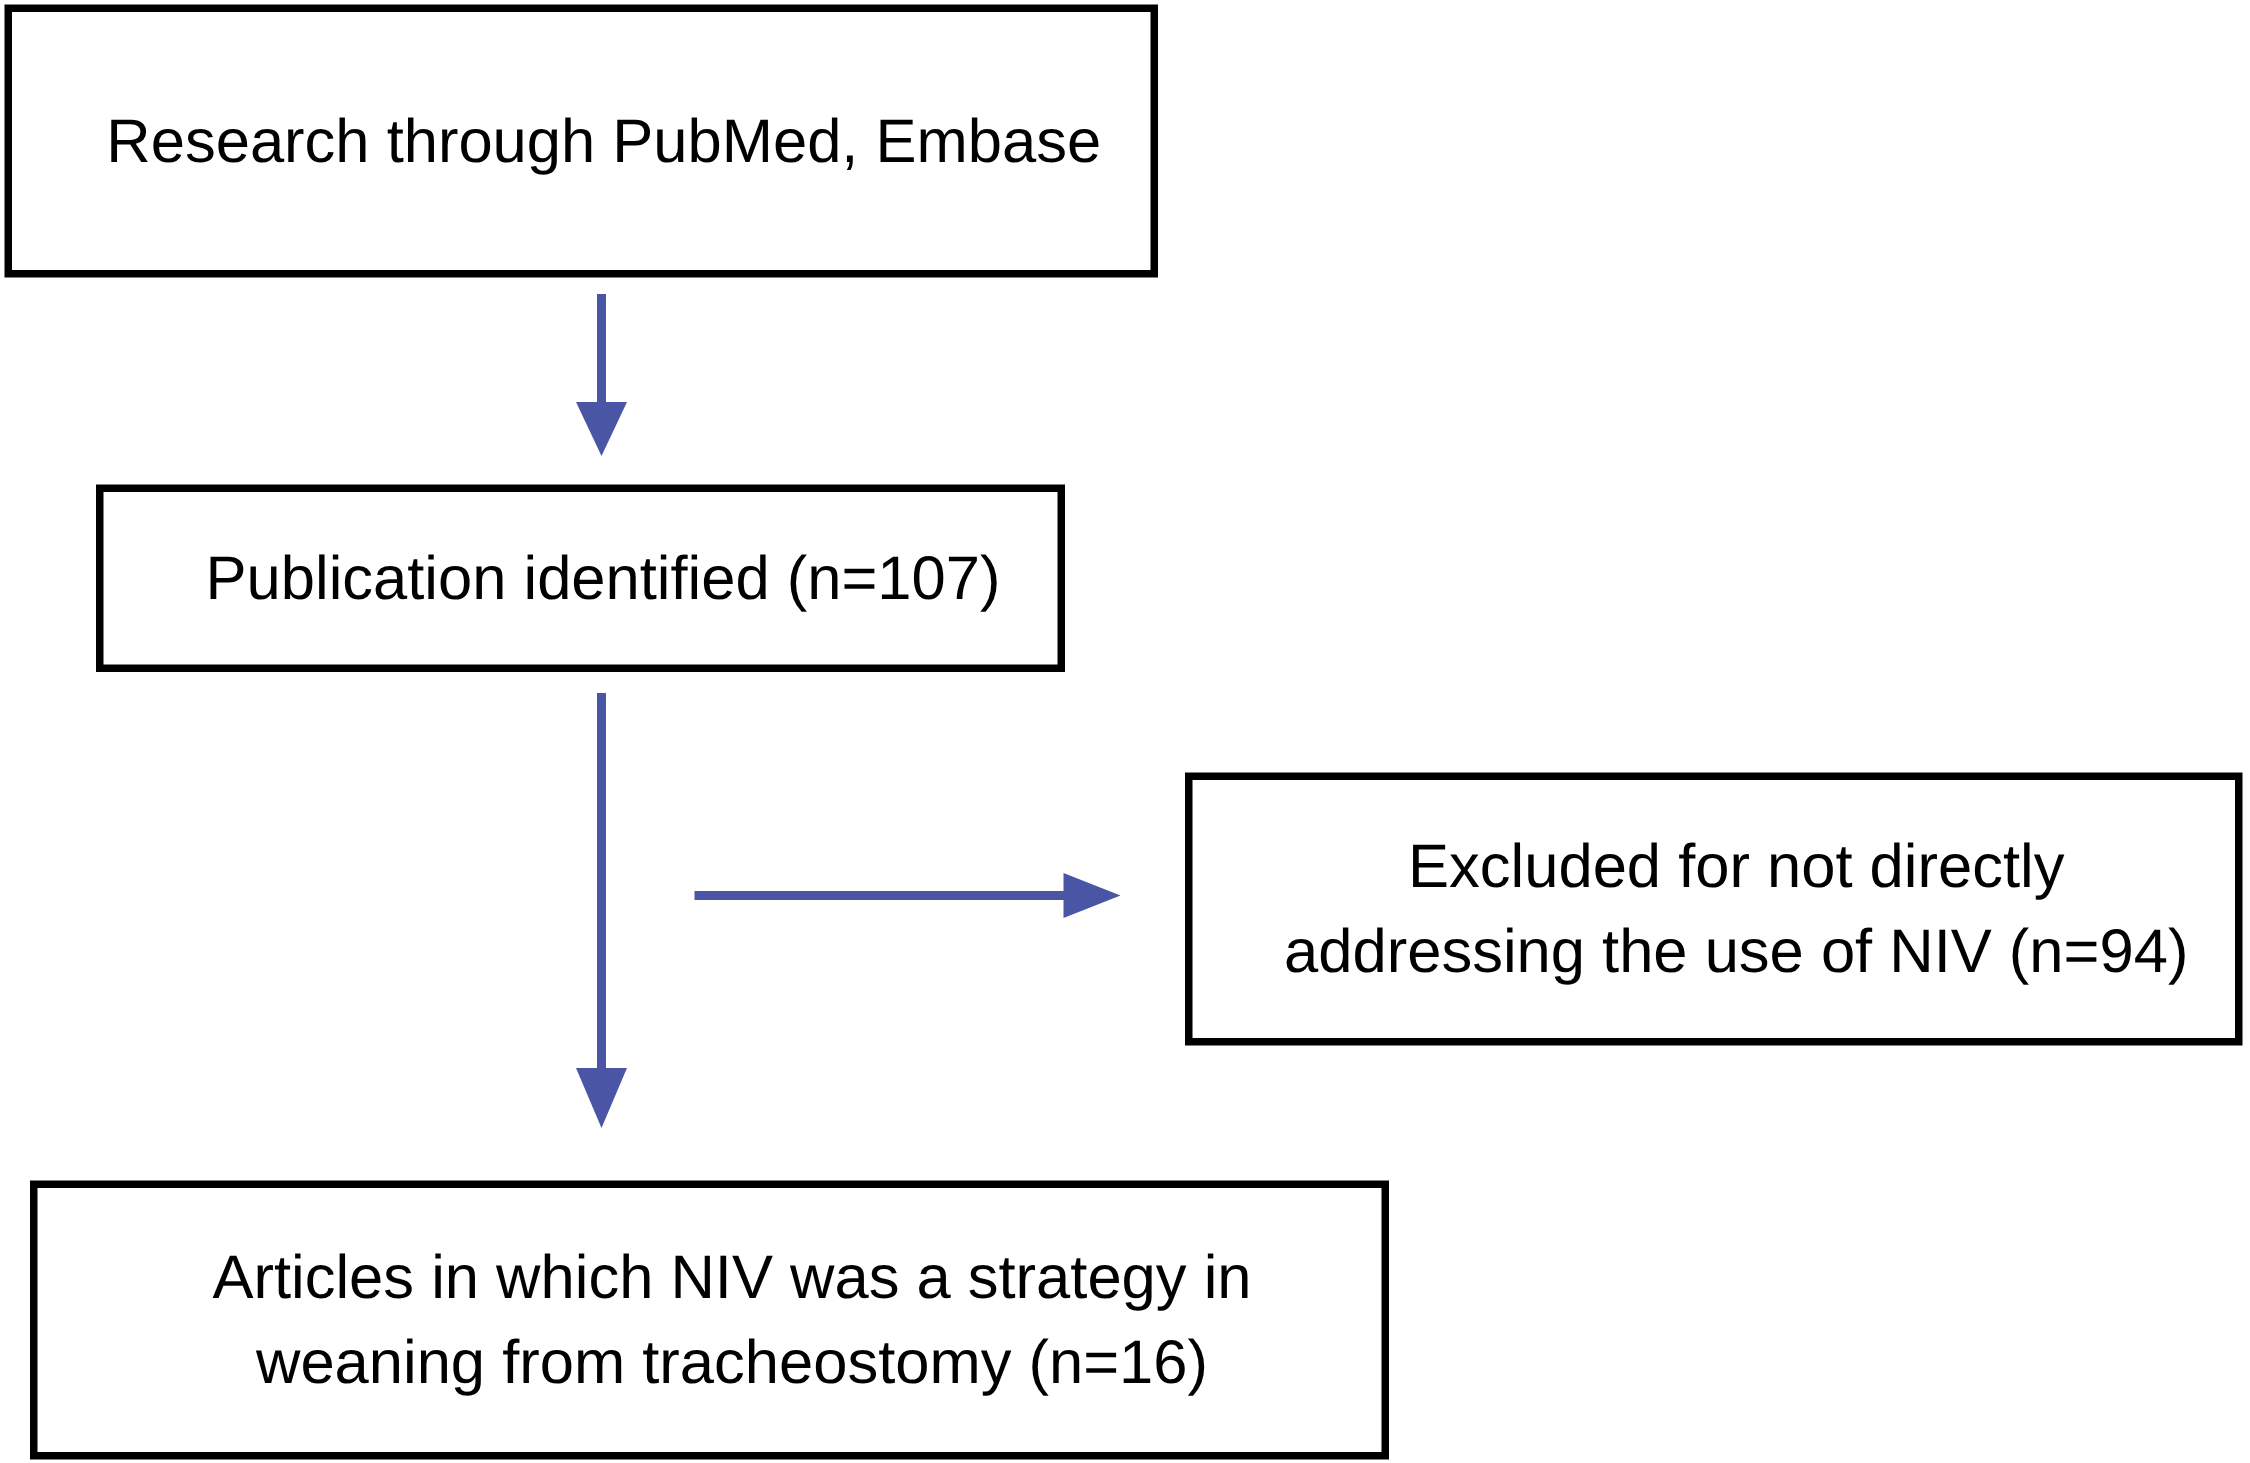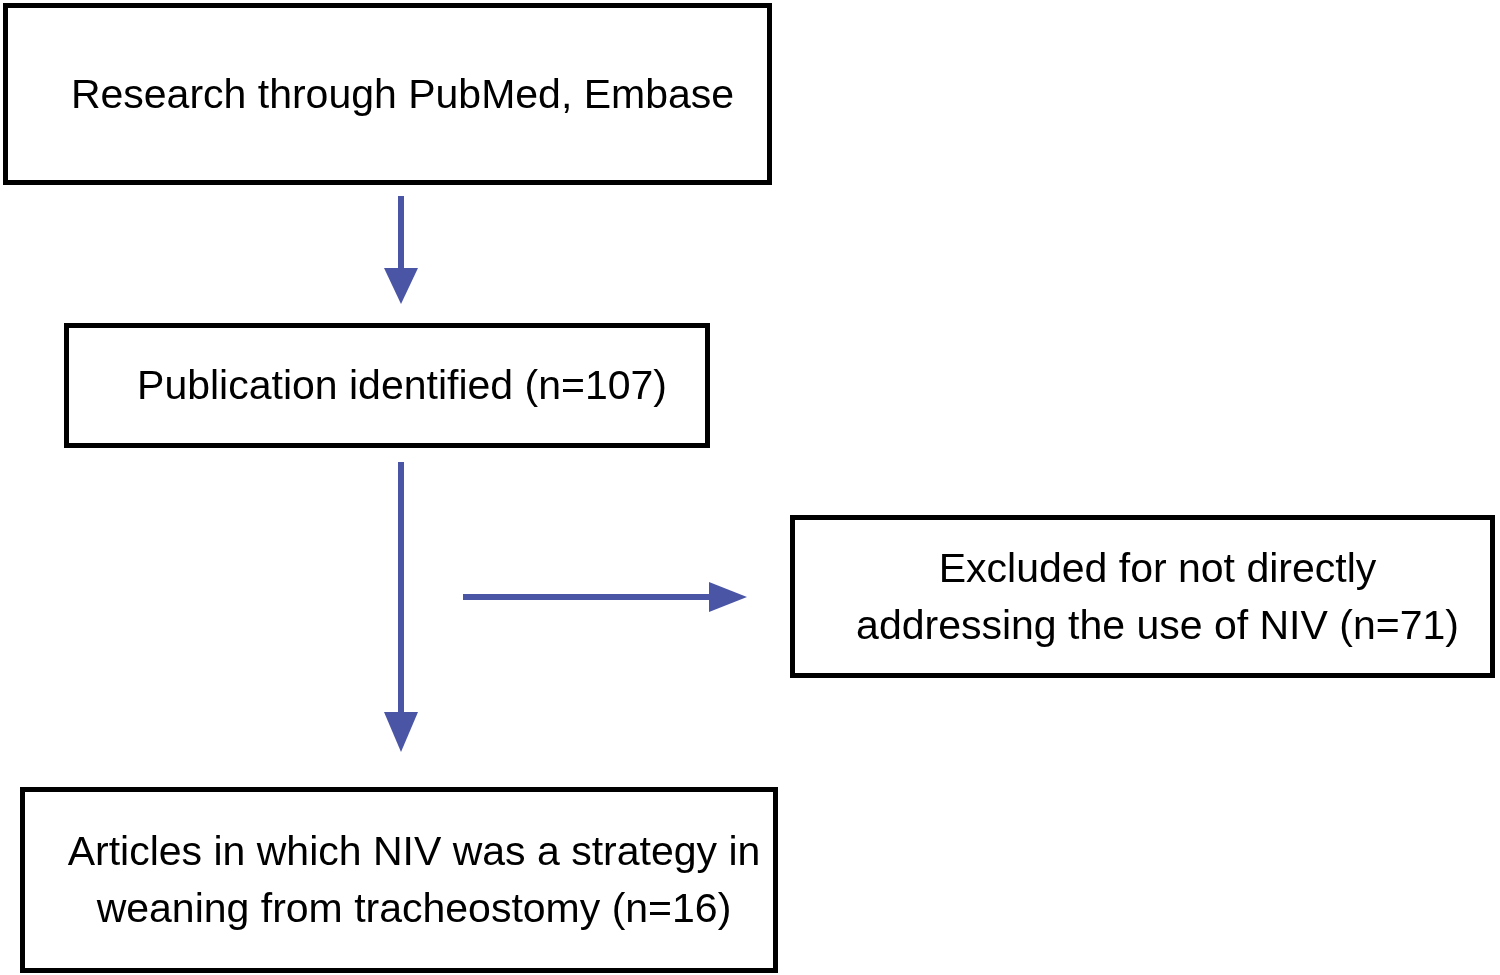--- a/index.html
+++ b/index.html
@@ -28,22 +28,22 @@
     align-items: center;
     justify-content: center;
     text-align: center;
     font-size: 41px;
     line-height: 57px;
     padding-left: 30px;
   }
   .box .line { white-space: nowrap; }
   #box-source   { left: 3px;   top: 3px;   width: 769px; height: 182px; }
   #box-identified { left: 64px;  top: 323px; width: 646px; height: 125px; }
-  #box-excluded { left: 790px; top: 515px; width: 705px; height: 163px; }
-  #box-included { left: 20px;  top: 787px; width: 758px; height: 186px; }
+  #box-excluded { left: 790px; top: 515px; width: 705px; height: 182px; }
+  #box-included { left: 20px;  top: 787px; width: 906px; height: 186px; }
 
   .shaft-v { position: absolute; width: 6px; background: var(--arrow-color); }
   .shaft-h { position: absolute; height: 6px; background: var(--arrow-color); }
   .head-down {
     position: absolute; width: 0; height: 0;
     border-left: 17px solid transparent;
     border-right: 17px solid transparent;
     border-top: 36px solid var(--arrow-color);
   }
   .head-right {
@@ -76,21 +76,21 @@
   </div>
 
   <div class="shaft-v" id="arrow2-shaft"></div>
   <div class="head-down" id="arrow2-head"></div>
 
   <div class="shaft-h" id="arrow3-shaft"></div>
   <div class="head-right" id="arrow3-head"></div>
 
   <div class="box" id="box-excluded">
     <div class="line">Excluded for not directly</div>
-    <div class="line">addressing the use of NIV (n=71)</div>
+    <div class="line">addressing the use of NIV (n=94)</div>
   </div>
 
   <div class="box" id="box-included">
     <div class="line">Articles in which NIV was a strategy in</div>
     <div class="line">weaning from tracheostomy (n=16)</div>
   </div>
 
 </div>
 
 </body></html>

